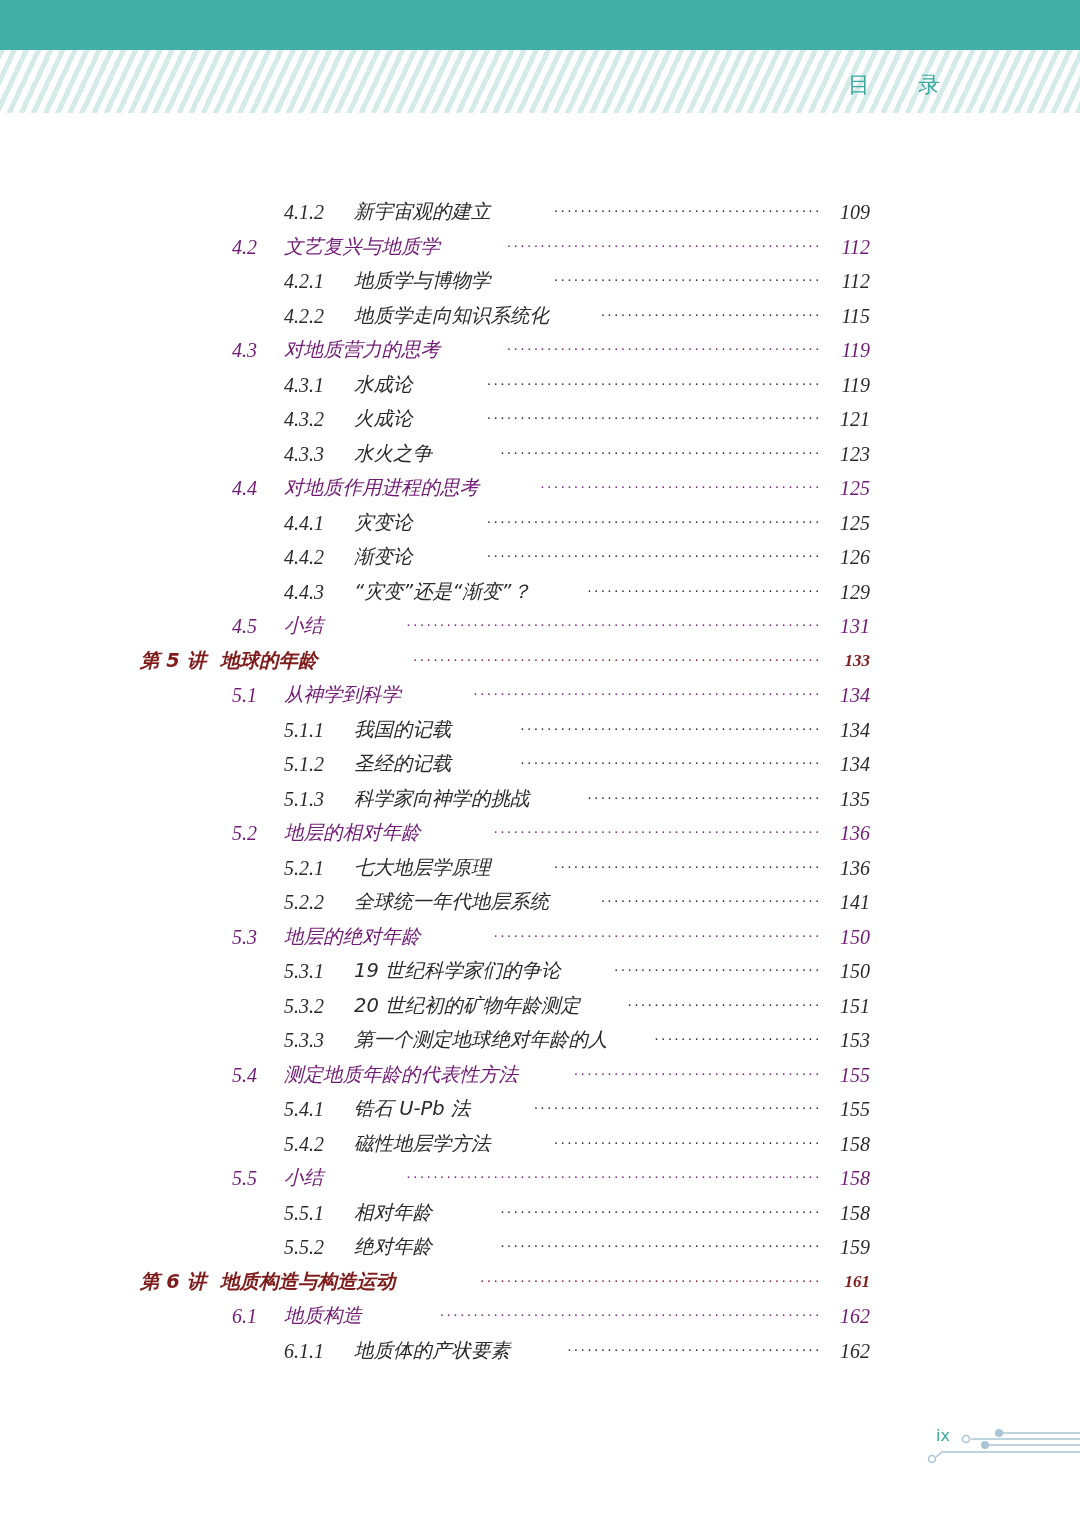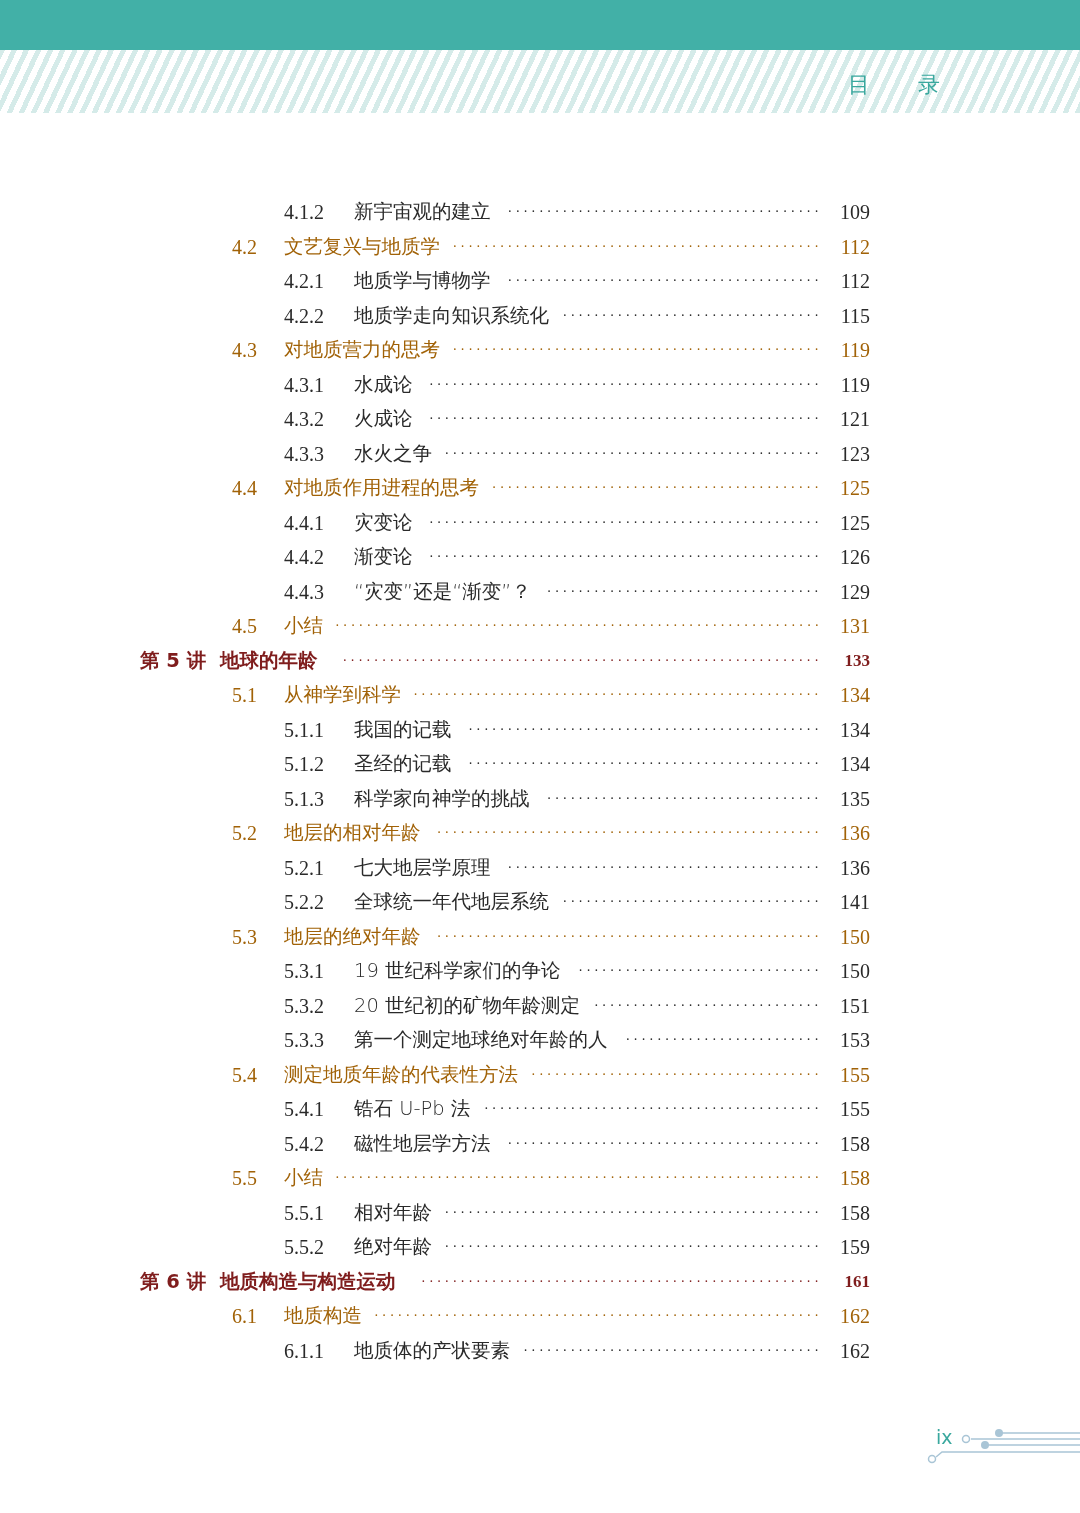--- a/index.html
+++ b/index.html
@@ -13,44 +13,44 @@
     background: repeating-linear-gradient(-65deg, #d5ebe9 0px, #d5ebe9 5px, #ffffff 5px, #ffffff 11px);
   }
   .header-title {
     position:absolute; top:70px; left:848px; font-family:"DejaVu Sans", sans-serif;
     font-size:22px; color:#3aa89e; letter-spacing:0;
   }
   .header-title span { display:inline-block; }
   .header-title .c2 { margin-left:48px; }
 
   .toc { position:absolute; left:0; top:195px; width:1080px; }
-  .row { position:relative; height:34.5px; line-height:34.5px; font-size:20px; white-space:nowrap; }
+  .row { position:relative; height:34.5px; line-height:34.5px; font-size:20px; white-space:nowrap;font-style:italic; }
   .row .num, .row .title, .row .page { position:absolute; top:0; }
   .row .dots {
     position:absolute; top:0; right:258px; height:34.5px; overflow:hidden;
     letter-spacing:0.6px; font-size:14px;
   }
   .row .page { right:210px; text-align:center; font-size:20px; }
   .row .title { font-family:"DejaVu Sans", sans-serif; font-size:19.5px; font-weight:300; }
 
   .chapter { color:#7f1d1d; }
   .chapter .num { left:140px; font-family:"DejaVu Sans", sans-serif; font-weight:bold; font-size:19.5px; }
   .chapter .title { left:220px; font-weight:bold; }
   .chapter .page { font-weight:bold; font-size:17px; }
 
-  .section { color:#a16207; }
+  .section { color:#701a75; }
   .section .num { left:232px; }
   .section .title { left:284px; }
 
   .sub { color:#2a2a2a; }
   .sub .num { left:284px; }
   .sub .title { left:354px; }
 
   .page-footer { position:absolute; left:900px; top:1410px; width:180px; height:80px; }
-  .page-num { position:absolute; left:936px; top:1426px; font-family:"DejaVu Sans", sans-serif; font-size:19px; color:#3aa89e; }
+  .page-num { position:absolute; left:936px; top:1426px; font-family:"DejaVu Sans", sans-serif; font-size:16px; color:#3aa89e; }
 </style>
 </head>
 <body>
 
 <div class="top-band"></div>
 <div class="stripe-band"></div>
 <div class="header-title">
   <span>目</span><span class="c2">录</span>
 </div>
 

